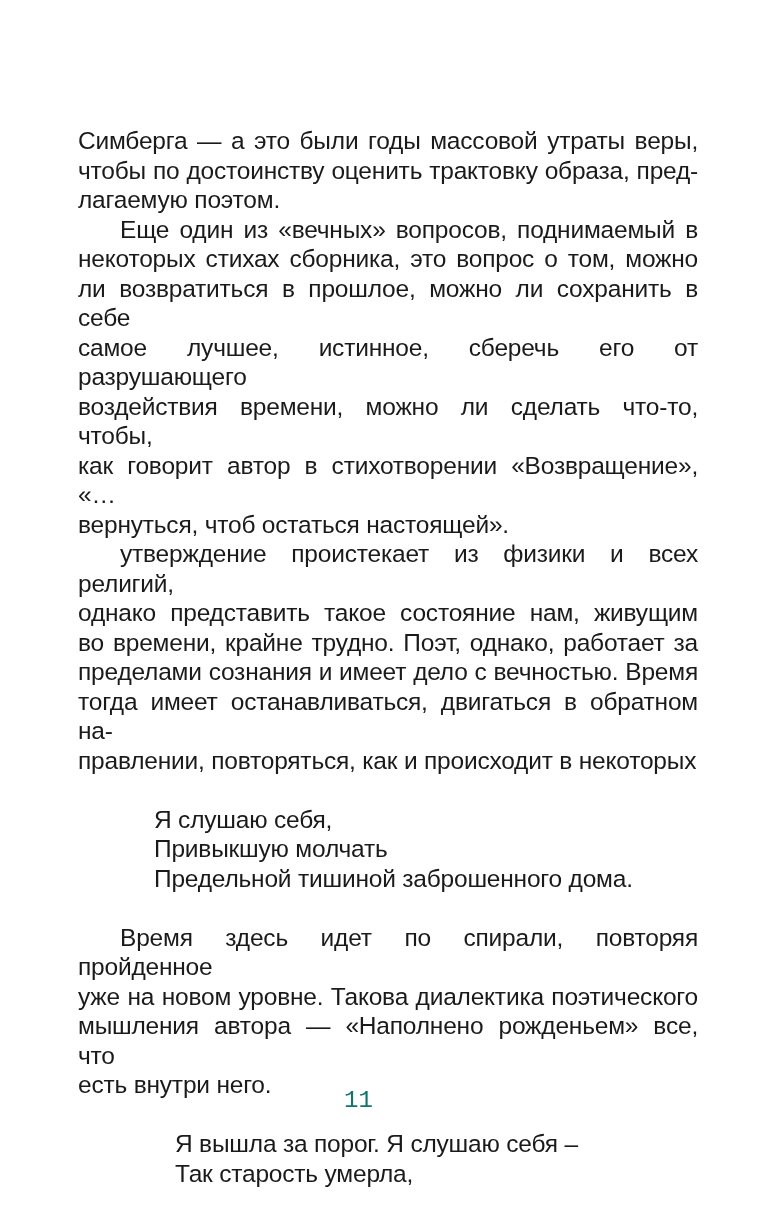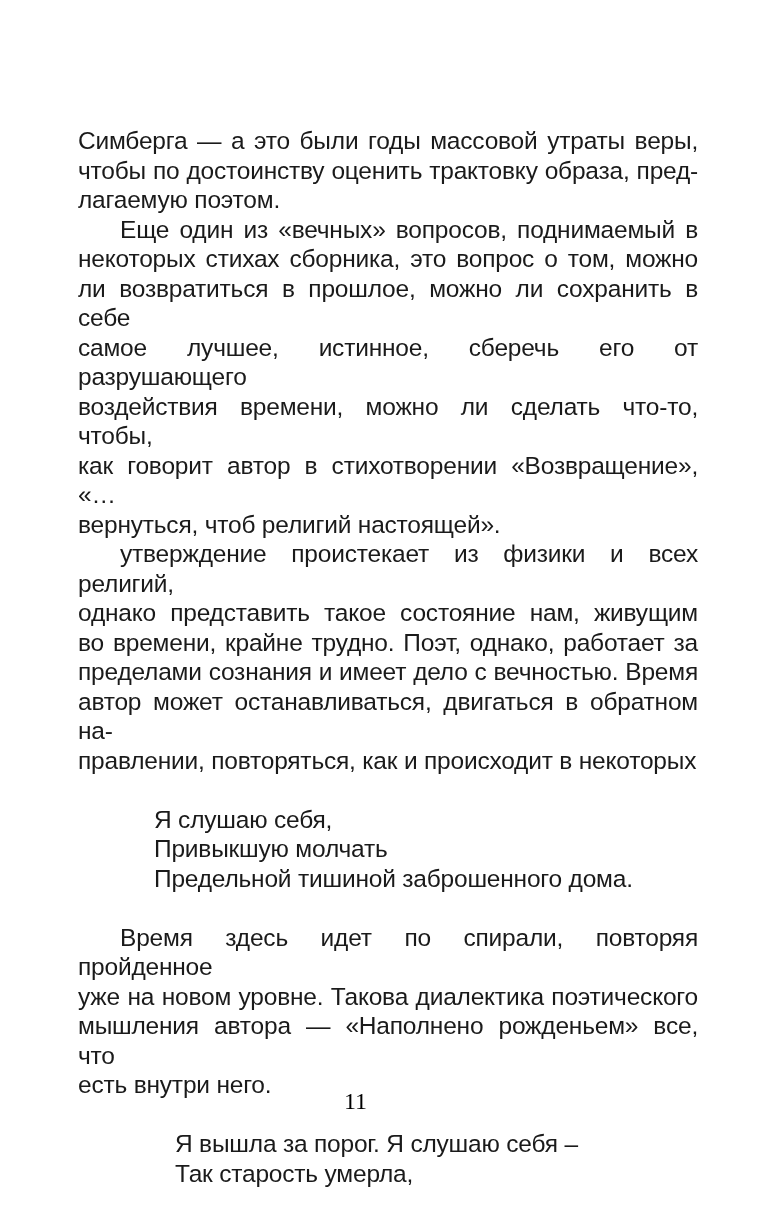--- a/index.html
+++ b/index.html
@@ -48,24 +48,24 @@
   .verse .line {
     text-align: left;
     text-align-last: left;
   }
   .verse.verse-1 { padding-left: 76px; }
   .verse.verse-2 { padding-left: 97px; margin-bottom: 0; }
   .page-number {
     position: absolute;
     left: 344px;
     top: 1088px;
-    font-family: Liberation Serif, serif;
+    font-family: Liberation Mono, monospace;
     font-size: 24px;
     line-height: 26px;
-    color: #000000;
+    color: #0f766e;
   }
 </style>
 </head>
 <body>
 
 <div class="page">
   <div class="textarea">
 
     <div class="prose">
       <div class="line">Симберга — а это были  годы массовой утраты веры,</div>
@@ -73,29 +73,29 @@
       <div class="line">лагаемую поэтом.</div>
     </div>
 
     <div class="prose indent">
       <div class="line">Еще один из «вечных» вопросов, поднимаемый в</div>
       <div class="line">некоторых стихах сборника, это вопрос о том, можно</div>
       <div class="line">ли возвратиться в прошлое, можно ли сохранить в себе</div>
       <div class="line">самое лучшее, истинное, сберечь его от разрушающего</div>
       <div class="line">воздействия времени, можно ли сделать что-то, чтобы,</div>
       <div class="line">как говорит автор в стихотворении «Возвращение», «…</div>
-      <div class="line">вернуться, чтоб религий настоящей».</div>
+      <div class="line">вернуться, чтоб остаться настоящей».</div>
     </div>
 
     <div class="prose indent">
       <div class="line">утверждение проистекает из физики и всех религий,</div>
       <div class="line">однако представить такое состояние нам, живущим</div>
       <div class="line">во времени, крайне трудно. Поэт, однако,  работает за</div>
       <div class="line">пределами сознания и имеет дело с вечностью. Время</div>
-      <div class="line">автор может останавливаться, двигаться в обратном на-</div>
+      <div class="line">тогда имеет останавливаться, двигаться в обратном на-</div>
       <div class="line">правлении, повторяться, как и происходит в некоторых</div>
     </div>
 
     <div class="verse verse-1">
       <div class="line">Я слушаю себя,</div>
       <div class="line">Привыкшую молчать</div>
       <div class="line">Предельной тишиной заброшенного дома.</div>
     </div>
 
     <div class="prose indent">

